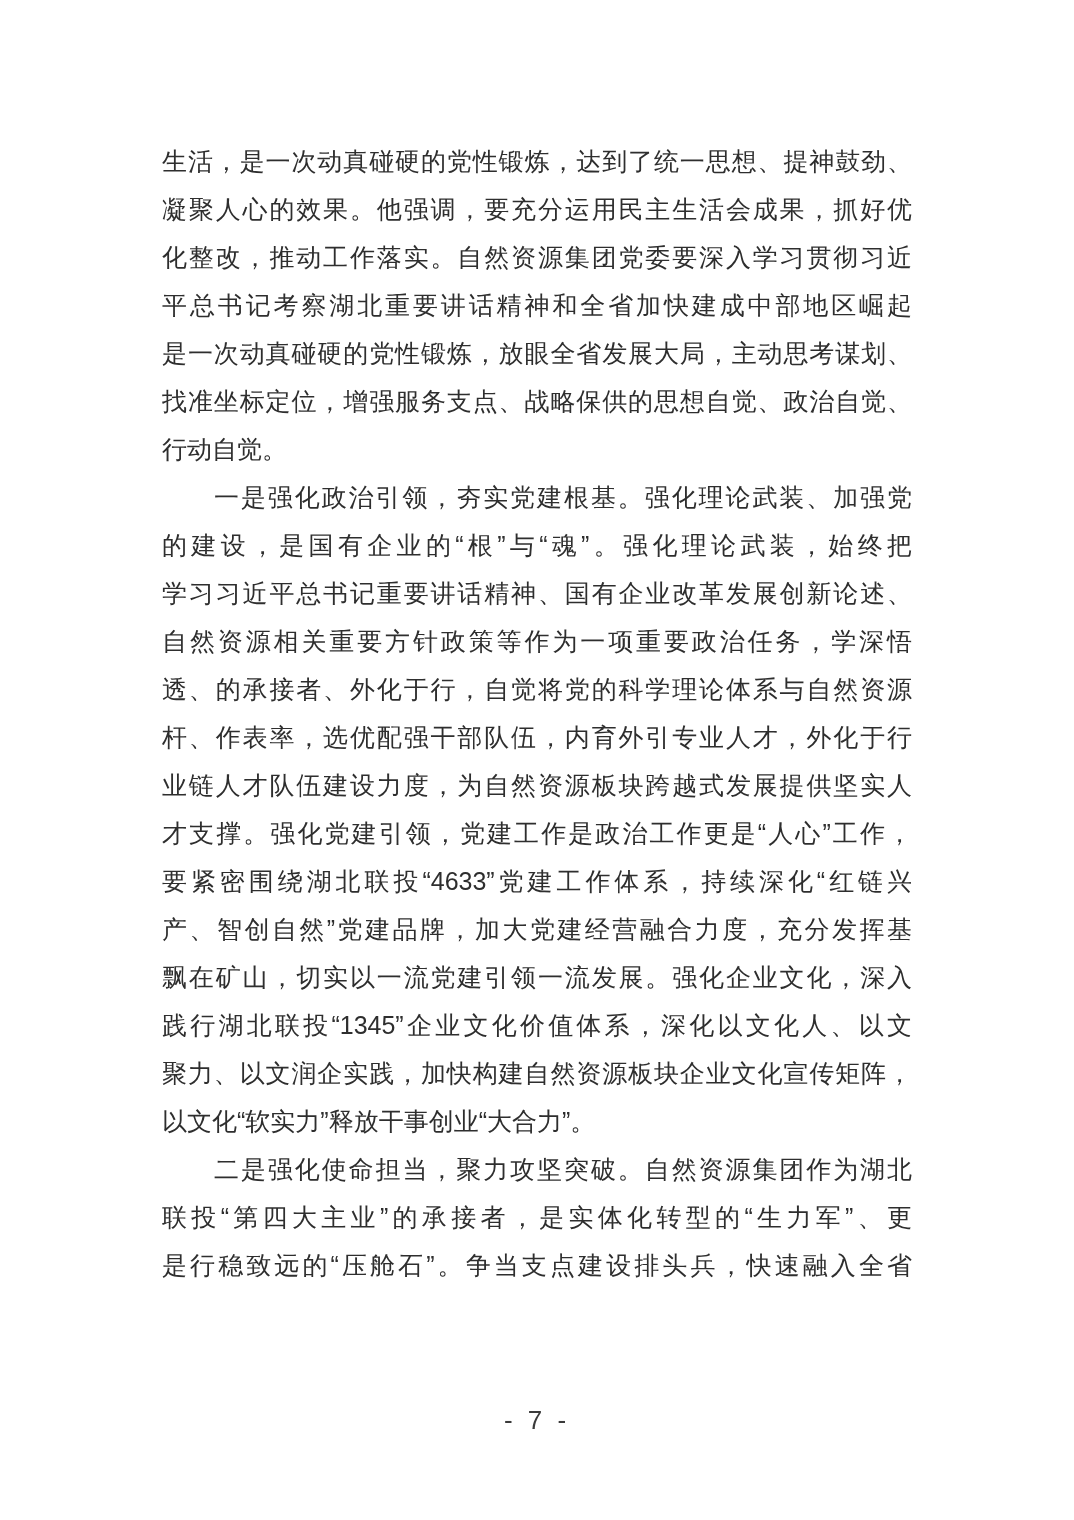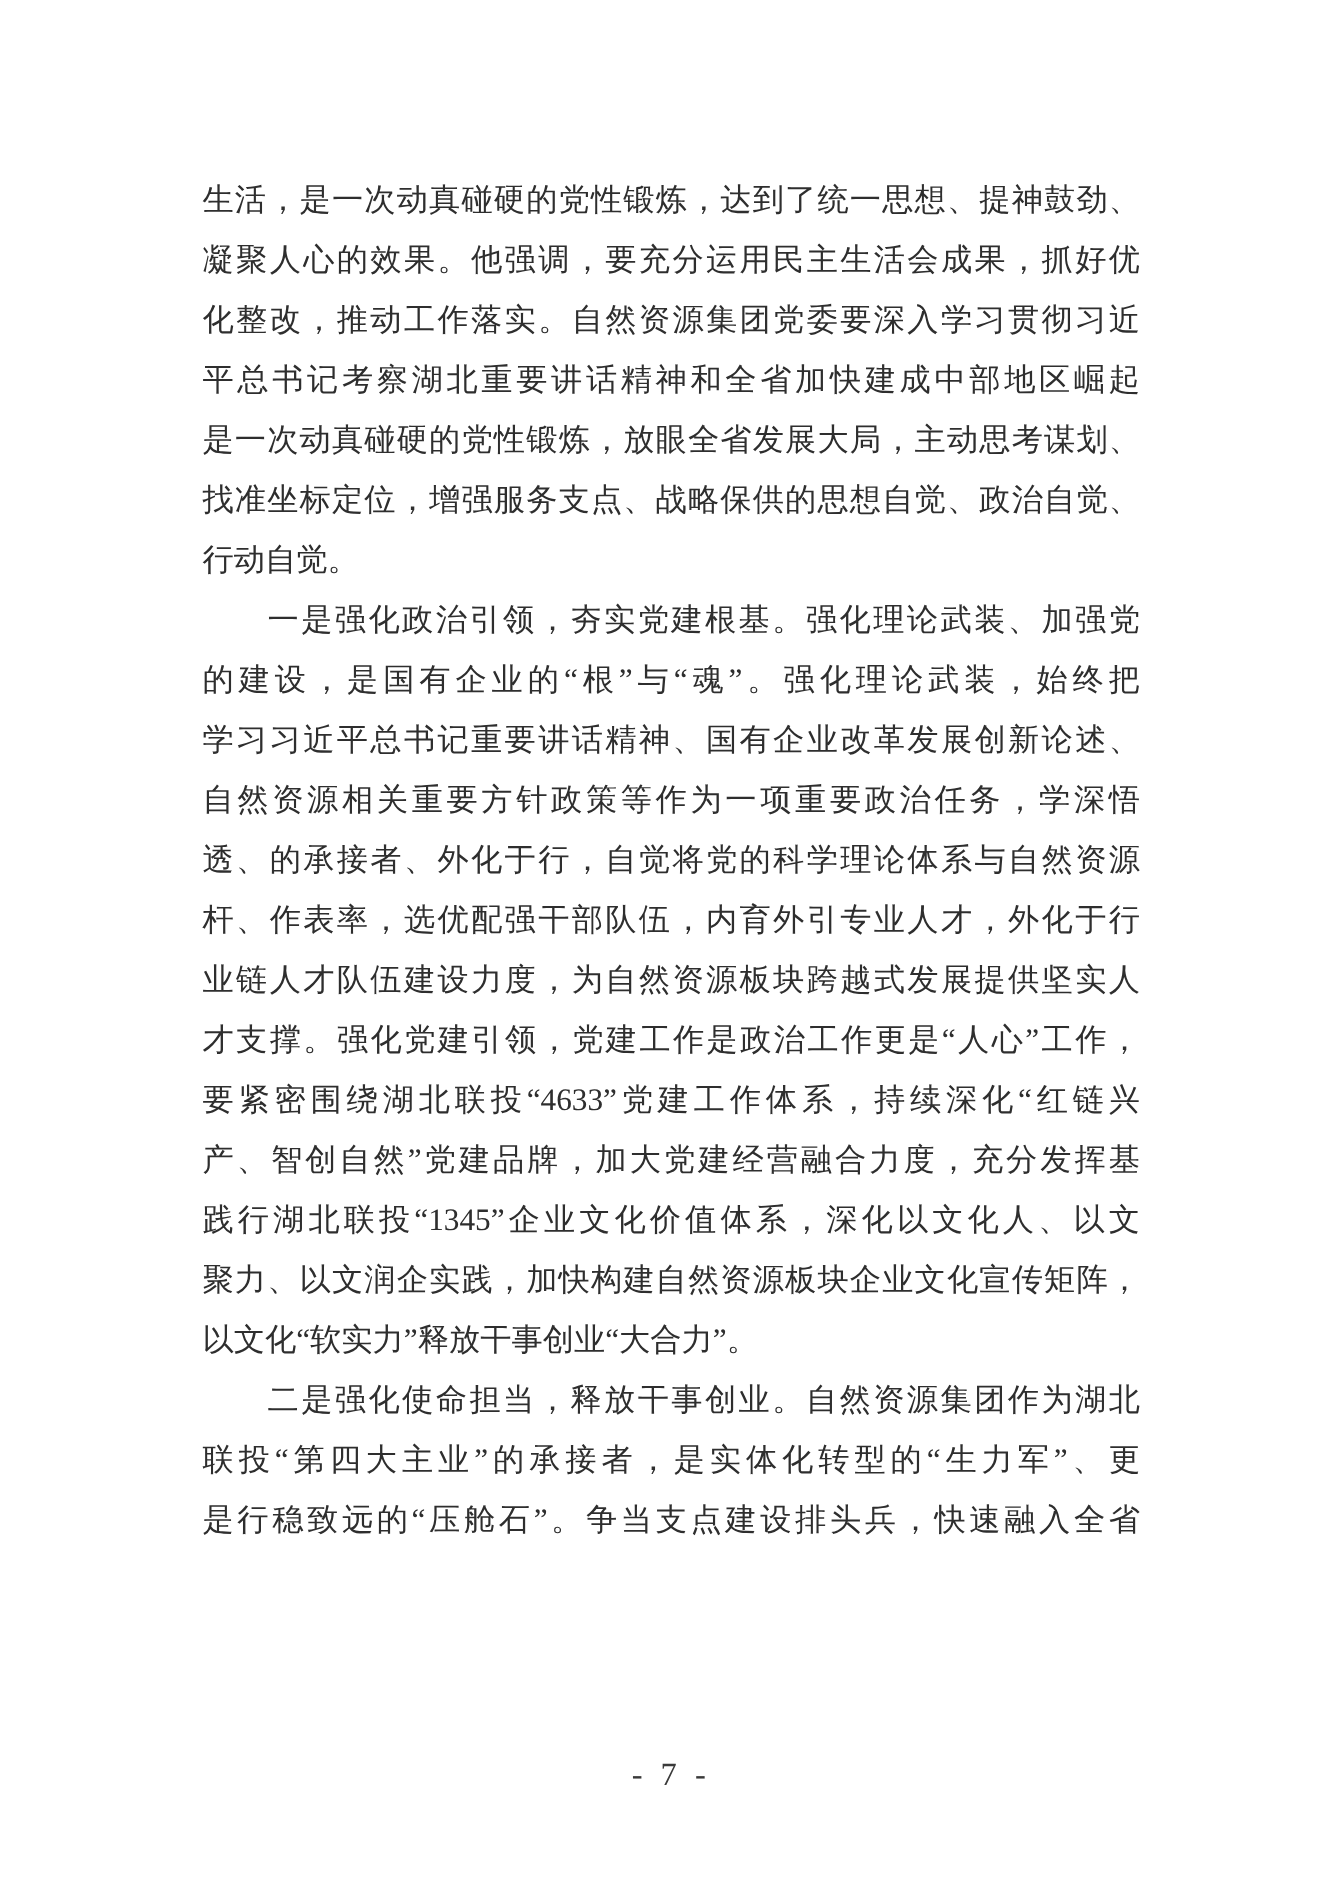--- a/index.html
+++ b/index.html
@@ -5,21 +5,21 @@
   html, body {
     margin: 0;
     padding: 0;
     background: #ffffff;
   }
   .page {
     position: relative;
     width: 1074px;
     height: 1520px;
     background: #ffffff;
-    font-family: Liberation Serif, serif;
+    font-family: Liberation Sans, sans-serif;
     overflow: hidden;
   }
   .doc-body {
     position: absolute;
     left: 162px;
     top: 137px;
     width: 750px;
     color: #2e2e2e;
   }
   .line {
@@ -70,27 +70,28 @@
       <div class="line indent">一是强化政治引领，夯实党建根基。强化理论武装、加强党</div>
       <div class="line">的建设，是国有企业的“根”与“魂”。强化理论武装，始终把</div>
       <div class="line">学习习近平总书记重要讲话精神、国有企业改革发展创新论述、</div>
       <div class="line">自然资源相关重要方针政策等作为一项重要政治任务，学深悟</div>
       <div class="line">透、的承接者、外化于行，自觉将党的科学理论体系与自然资源</div>
       <div class="line">杆、作表率，选优配强干部队伍，内育外引专业人才，外化于行</div>
       <div class="line">业链人才队伍建设力度，为自然资源板块跨越式发展提供坚实人</div>
       <div class="line">才支撑。强化党建引领，党建工作是政治工作更是“人心”工作，</div>
       <div class="line">要紧密围绕湖北联投“4633”党建工作体系，持续深化“红链兴</div>
       <div class="line">产、智创自然”党建品牌，加大党建经营融合力度，充分发挥基</div>
+      <div class="line">飘在矿山，切实以一流党建引领一流发展。强化企业文化，深入</div>
       <div class="line">践行湖北联投“1345”企业文化价值体系，深化以文化人、以文</div>
       <div class="line">聚力、以文润企实践，加快构建自然资源板块企业文化宣传矩阵，</div>
       <div class="line para-end">以文化“软实力”释放干事创业“大合力”。</div>
     </div>
 
     <div>
-      <div class="line indent">二是强化使命担当，释放干事创业。自然资源集团作为湖北</div>
+      <div class="line indent">二是强化使命担当，聚力攻坚突破。自然资源集团作为湖北</div>
       <div class="line">联投“第四大主业”的承接者，是实体化转型的“生力军”、更</div>
       <div class="line">是行稳致远的“压舱石”。争当支点建设排头兵，快速融入全省</div>
     </div>
 
   </div>
 
   <div class="page-number">- 7 -</div>
 
 </div>
 

